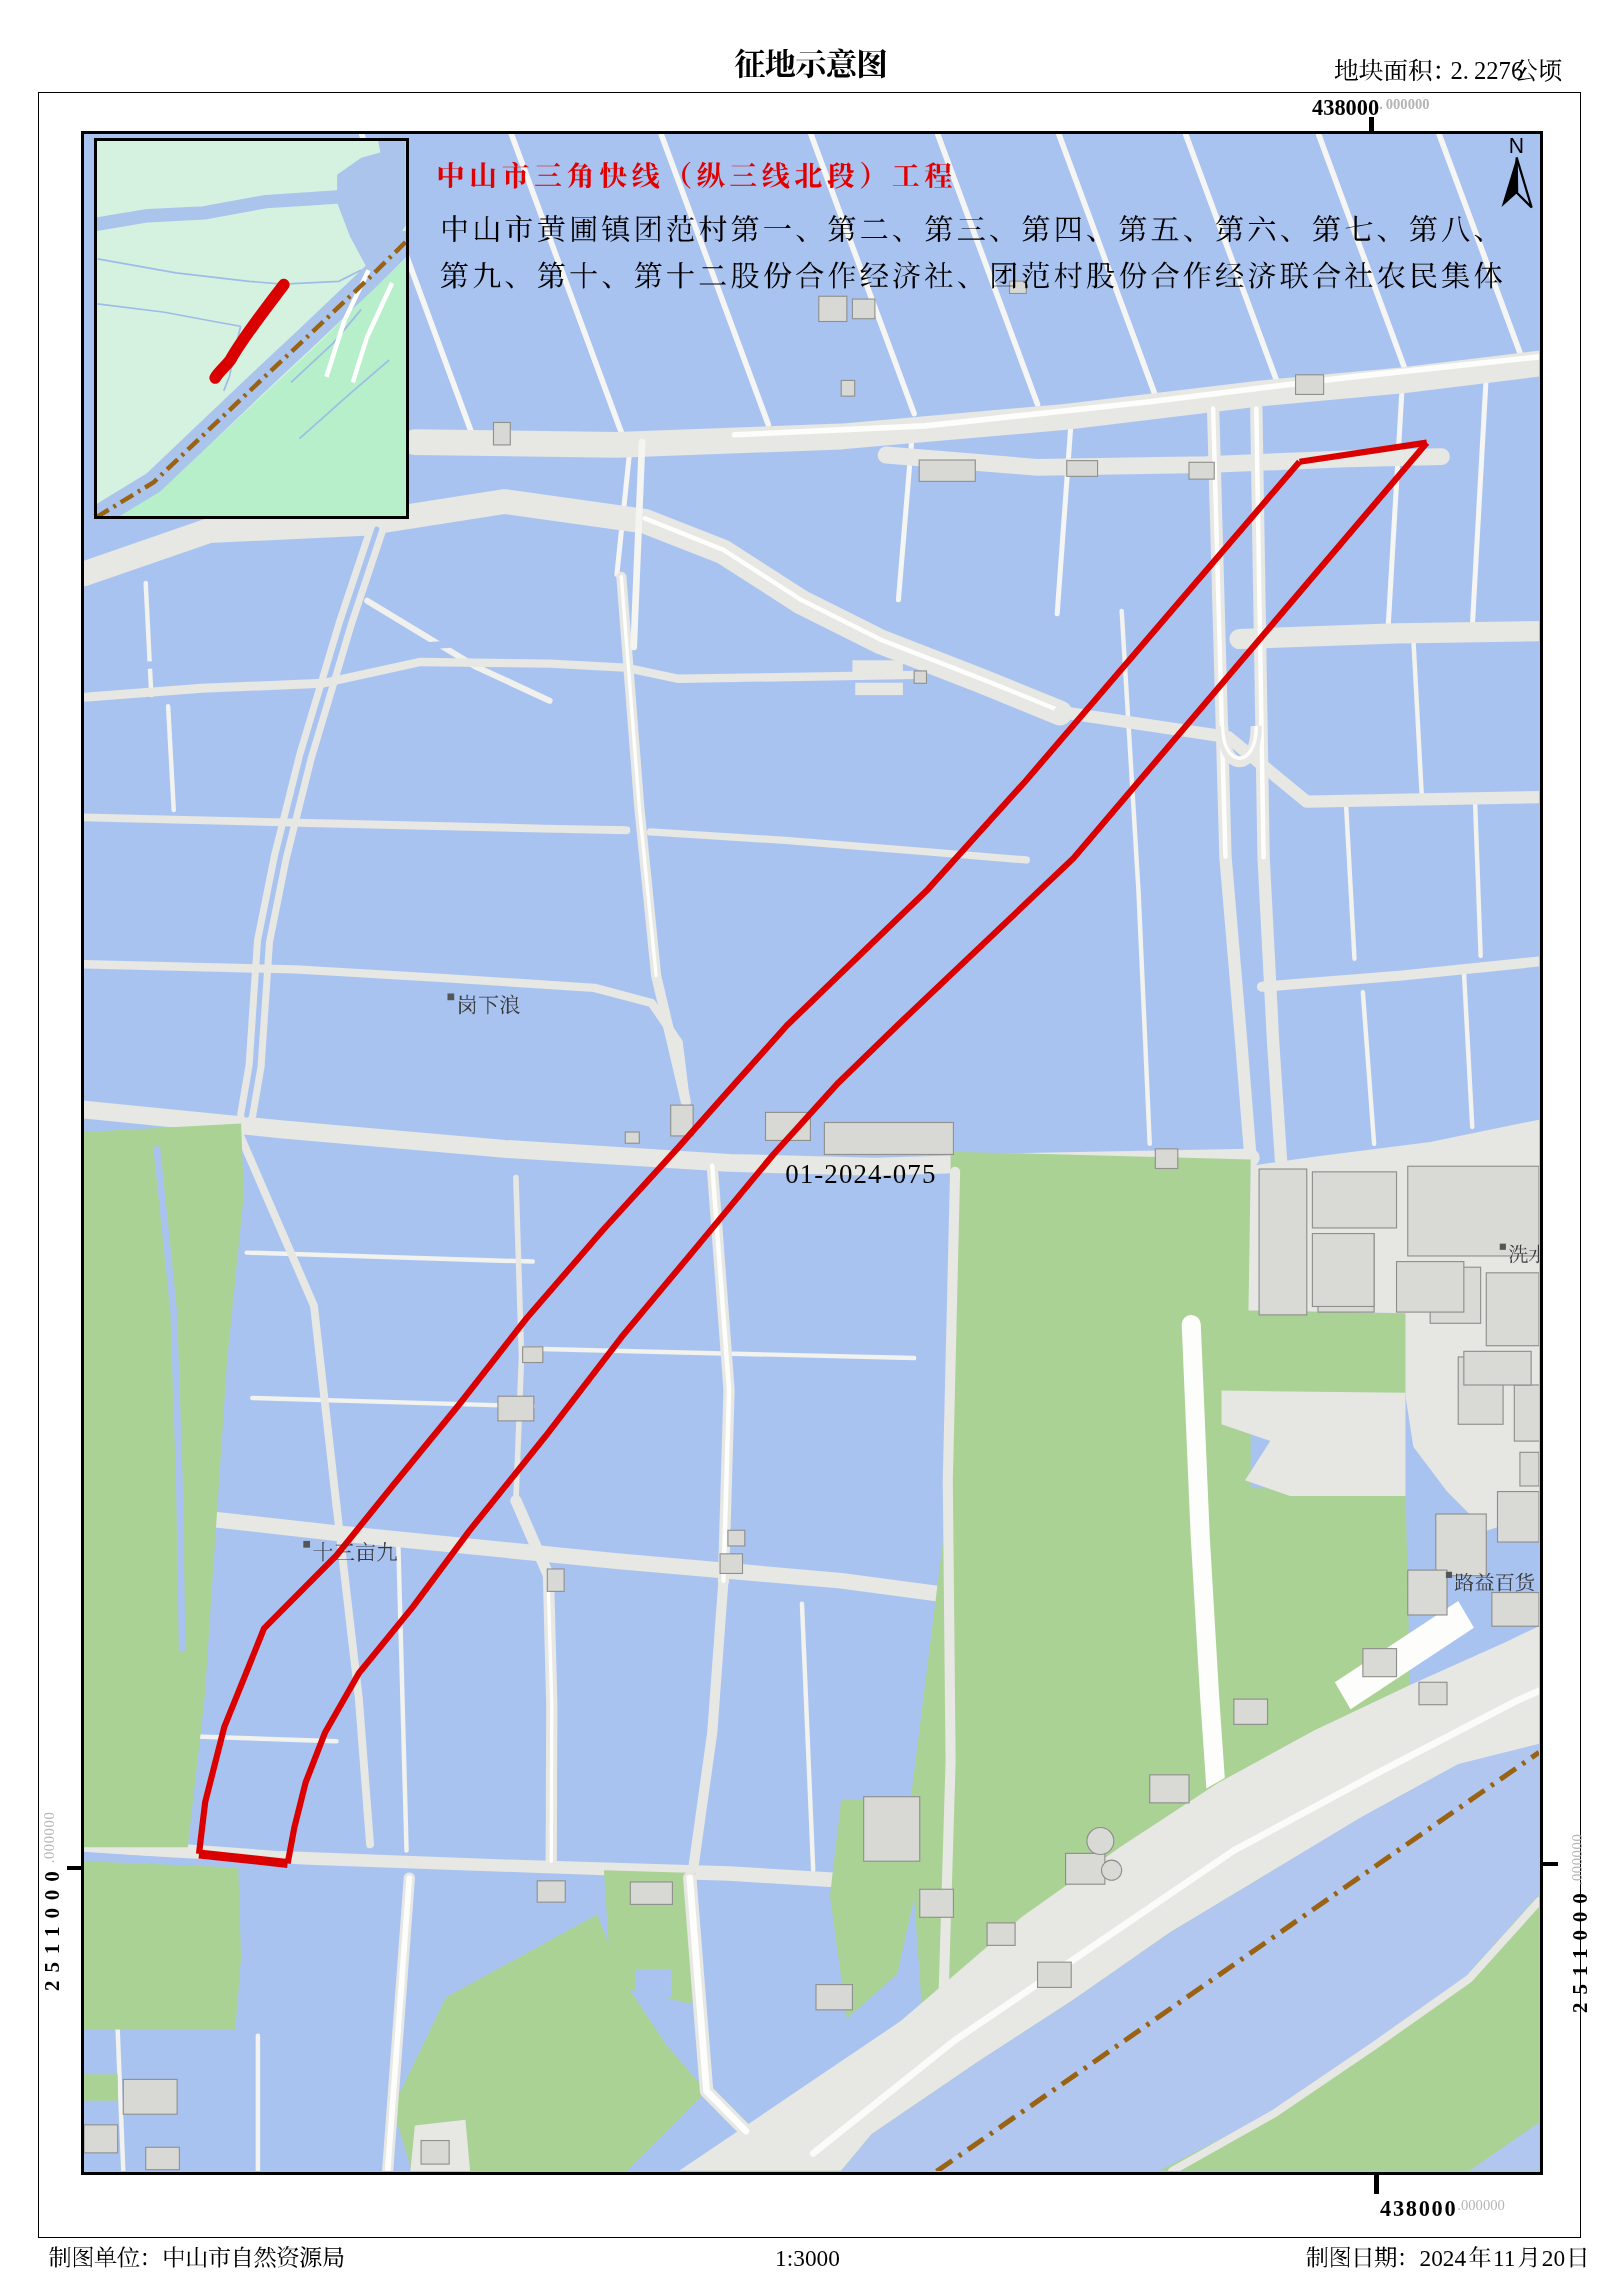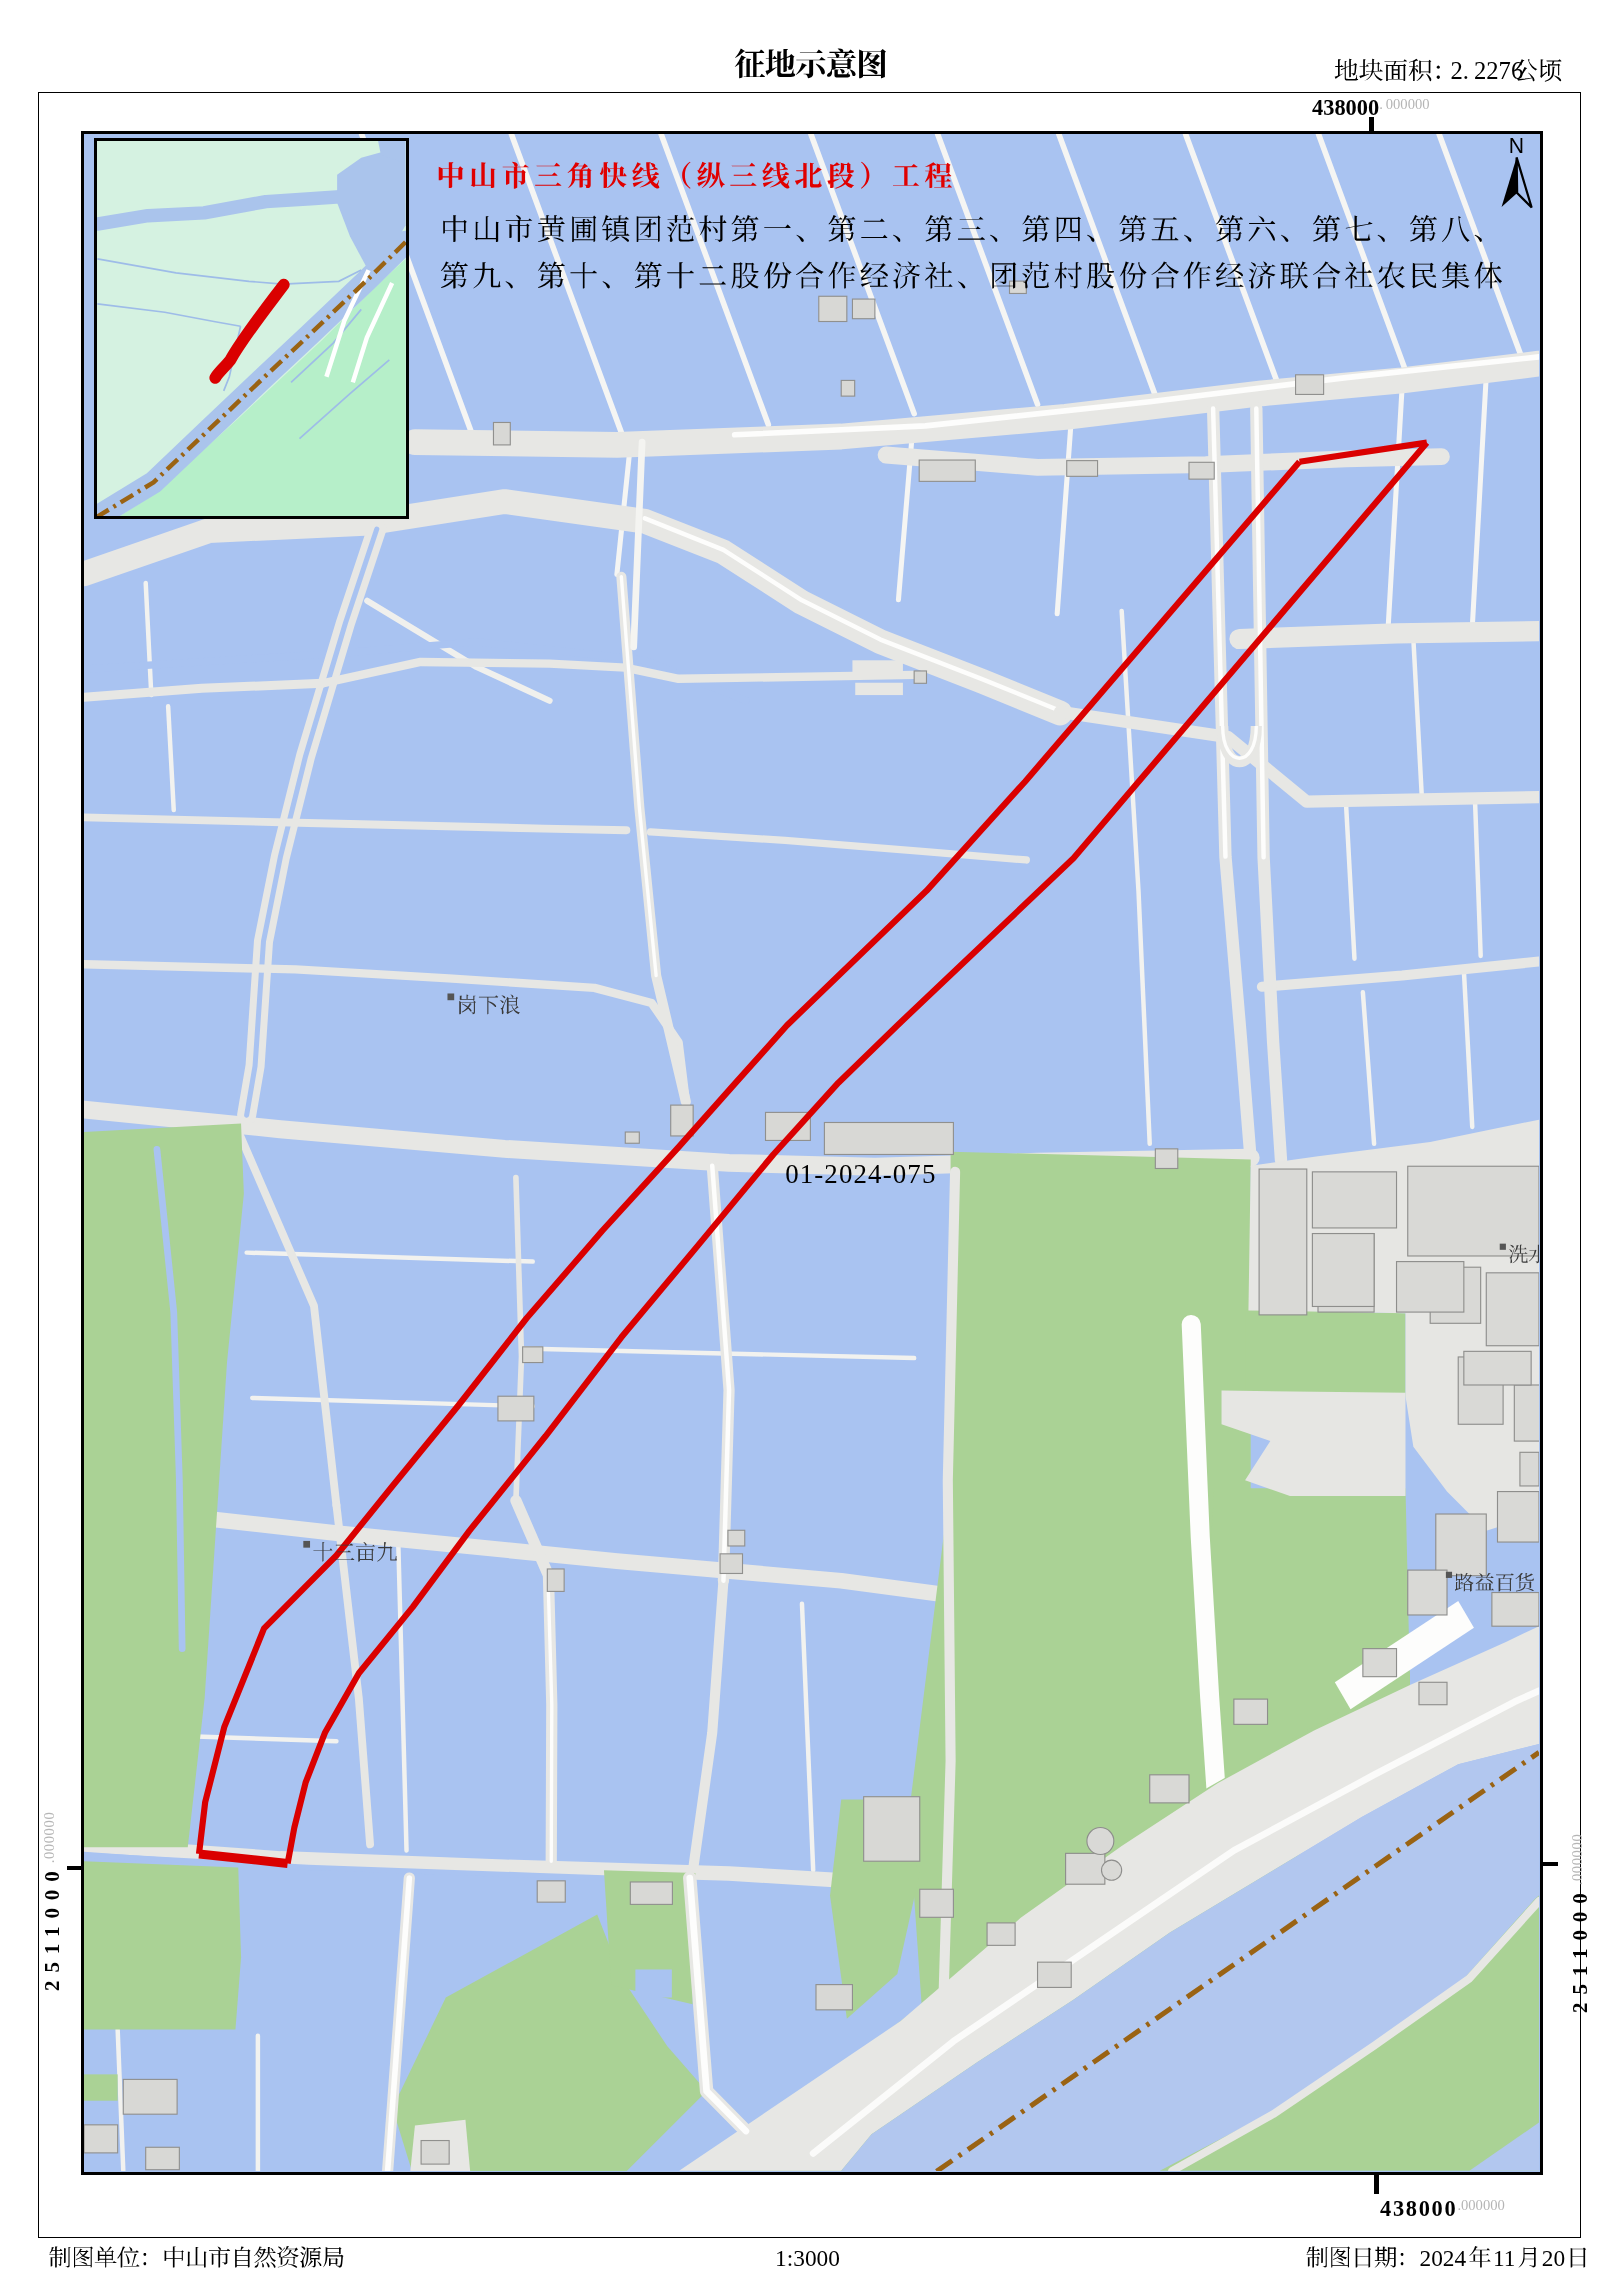--- a/index.html
+++ b/index.html
@@ -13,21 +13,21 @@
 <svg class="abs" style="left:1324px;top:22.4px" width="252" height="56" viewBox="0 0 450 100">
 <path transform="translate(18,74)" d="M36 -27 30 -25V-35C31 -35 32 -36 32 -36L27 -37V-24L21 -22V-32C22 -32 23 -32 23 -33L19 -33V-21L12 -18L13 -17L19 -19V-2C19 1 20 2 24 2H31C41 2 43 1 43 -0C43 -1 42 -1 41 -1L41 -8H40C40 -5 39 -2 39 -2C38 -1 38 -1 37 -1C37 -1 34 -1 31 -1H25C22 -1 21 -1 21 -3V-21L27 -23V-4H28C29 -4 30 -5 30 -5V-24L37 -26C37 -16 36 -12 36 -11C35 -11 35 -11 34 -11C34 -11 32 -11 31 -11V-10C32 -10 33 -10 33 -9C34 -9 34 -8 34 -7C35 -7 37 -8 37 -8C39 -10 39 -14 40 -26C40 -26 41 -26 41 -27L38 -29L36 -28ZM1 -5 3 -1C4 -1 4 -2 4 -2C10 -6 14 -9 17 -11L17 -11L10 -8V-22H16C16 -22 17 -22 17 -23C16 -24 13 -26 13 -26L12 -24H10V-34C11 -34 12 -35 12 -36L7 -36V-24H2L2 -22H7V-7C5 -6 3 -5 1 -5Z M59 -27 57 -24H55V-34C56 -34 56 -35 56 -36L52 -36V-24H45L46 -23H52V-8C49 -7 47 -7 45 -6L47 -2C48 -3 48 -3 48 -3C54 -6 59 -8 62 -9L62 -10L55 -8V-23H61C61 -23 62 -23 62 -24C61 -25 59 -27 59 -27ZM83 -18 81 -15H80V-27C81 -27 82 -28 82 -28L79 -31L77 -29H71V-35C72 -35 72 -36 72 -36L68 -37V-29H60L60 -28H68V-23C68 -20 68 -18 67 -15H57L57 -14H67C66 -7 62 -1 53 3L53 3C64 -0 68 -7 70 -14H70C72 -8 75 -1 84 3C84 2 85 1 86 1L87 0C77 -3 73 -9 71 -14H86C86 -14 87 -14 87 -15C85 -16 83 -18 83 -18ZM70 -15C71 -18 71 -20 71 -23V-28H78V-15Z M93 -26V3H94C95 3 96 3 96 2V-0H124V3H124C126 3 127 2 127 2V-24C128 -24 128 -25 129 -25L125 -28L124 -26H108C109 -27 110 -30 111 -32H129C130 -32 130 -32 130 -33C129 -34 126 -36 126 -36L124 -33H90L90 -32H108C107 -30 107 -27 106 -26H96L93 -27ZM96 -1V-24H103V-1ZM124 -1H117V-24H124ZM106 -24H114V-18H106ZM106 -16H114V-10H106ZM106 -8H114V-1H106Z M165 -10 164 -10C167 -6 170 -1 171 3C174 5 177 -3 165 -10ZM161 -8 157 -10C155 -5 151 0 147 3L148 3C152 1 156 -3 159 -8C160 -7 161 -8 161 -8ZM155 -14V-32H169V-14ZM152 -34V-10H152C154 -10 155 -11 155 -11V-13H169V-11H170C171 -11 172 -11 172 -12V-31C173 -32 173 -32 174 -32L170 -35L169 -33H155ZM148 -26 146 -24H144V-32C146 -33 147 -33 148 -34C149 -33 150 -33 150 -34L147 -37C144 -35 138 -32 134 -31L134 -30C136 -31 139 -31 141 -32V-24H134L134 -23H141C139 -17 137 -11 133 -6L134 -6C137 -8 139 -12 141 -15V3H142C143 3 144 3 144 2V-19C146 -17 147 -15 148 -13C150 -11 153 -17 144 -20V-23H150C151 -23 151 -23 151 -23C150 -25 148 -26 148 -26Z M186 -1C188 -1 189 -3 189 -4C189 -6 188 -7 186 -7C185 -7 183 -6 183 -4C183 -3 185 -1 186 -1ZM186 -19C188 -19 189 -20 189 -22C189 -23 188 -25 186 -25C185 -25 183 -23 183 -22C183 -20 185 -19 186 -19Z" fill="#000"></path>
 <text x="226" y="74" font-size="44" fill="#000">2. 2276</text>
 <path transform="translate(338,74)" d="M20 -34 15 -36C12 -27 6 -19 1 -15L2 -14C8 -18 14 -25 18 -33C19 -33 19 -33 20 -34ZM27 -12 26 -12C29 -10 31 -6 33 -3C24 -2 15 -1 10 -1C15 -6 20 -14 23 -19C24 -19 24 -19 25 -20L20 -22C18 -16 12 -6 9 -2C8 -1 7 -1 7 -1L9 3C9 2 9 2 10 2C19 1 28 -1 34 -2C34 -0 35 1 35 3C39 5 41 -3 27 -12ZM30 -35 27 -36 26 -36C29 -26 33 -20 40 -16C41 -17 42 -18 43 -18L43 -18C36 -21 31 -27 28 -33C29 -34 29 -35 30 -35Z M75 -22 70 -23C70 -9 70 -2 56 3L57 4C73 -1 73 -8 73 -21C74 -21 75 -22 75 -22ZM73 -7 72 -7C76 -4 81 -0 83 3C87 5 88 -3 73 -7ZM54 -35 49 -36V-8C49 -7 49 -7 48 -6L50 -2C50 -3 51 -3 51 -4C55 -8 59 -11 61 -13L60 -14C57 -12 54 -10 52 -8V-22H60C61 -22 61 -23 61 -23C60 -24 58 -26 58 -26L56 -24H52V-34C53 -34 54 -35 54 -35ZM83 -36 80 -34H59L60 -32H70C70 -31 69 -28 69 -27H65L62 -28V-6H62C64 -6 65 -7 65 -7V-25H80V-7H80C81 -7 82 -7 82 -8V-25C83 -25 84 -25 84 -26L81 -28L79 -27H71C72 -28 73 -30 73 -32H85C86 -32 86 -33 86 -33C85 -34 83 -36 83 -36Z" fill="#000"></path>
 </svg>
 
 <div class="abs" style="left:38px;top:76px;width:1543px;height:2146px;border:1.7px solid #000;"></div>
 
 <div class="abs" style="left:81px;top:115px;width:1462px;height:2044px;border:3.4px solid #000;background:#a9c3f1;"></div>
 
-<div class="abs" style="left:1312px;top:79px;font-size:22.4px;font-weight:bold;color:#000;">438000<span style="font-weight:normal;font-size:14.6px;color:#b5b5b5;vertical-align:5.6px;">. 000000</span></div>
+<div class="abs" style="left:1312px;top:79px;font-size:22.4px;font-weight:bold;color:#000;">438000<span style="font-weight:bold;font-size:14.6px;color:#b5b5b5;vertical-align:5.6px;">. 000000</span></div>
 <div class="abs" style="left:1369px;top:101px;width:4.5px;height:14.6px;background:#000;"></div>
 
 <div class="abs" style="left:1374px;top:2159px;width:4.5px;height:19px;background:#000;"></div>
 <div class="abs" style="left:1380px;top:2180px;font-size:22.4px;font-weight:bold;letter-spacing:1.7px;color:#000;">438000<span style="font-weight:normal;font-size:14.6px;color:#b5b5b5;vertical-align:5.6px;letter-spacing:0">.000000</span></div>
 
 <div class="abs" style="left:67px;top:1850px;width:14.6px;height:3.9px;background:#000;"></div>
 <div class="abs" style="left:40px;top:1975px;transform:rotate(-90deg);transform-origin:0 0;font-size:21px;font-weight:bold;letter-spacing:7.9px;color:#000;white-space:nowrap;">2511000<span style="font-weight:normal;font-size:14.6px;color:#b5b5b5;vertical-align:5px;letter-spacing:0.6px;">.000000</span></div>
 
 <div class="abs" style="left:1543px;top:1846px;width:14.6px;height:3.9px;background:#000;"></div>
 <div class="abs" style="left:1568px;top:1997px;transform:rotate(-90deg);transform-origin:0 0;font-size:21px;font-weight:bold;letter-spacing:7.9px;color:#000;white-space:nowrap;">2511000<span style="font-weight:normal;font-size:14.6px;color:#b5b5b5;vertical-align:5px;letter-spacing:0.6px;">.000000</span></div>

